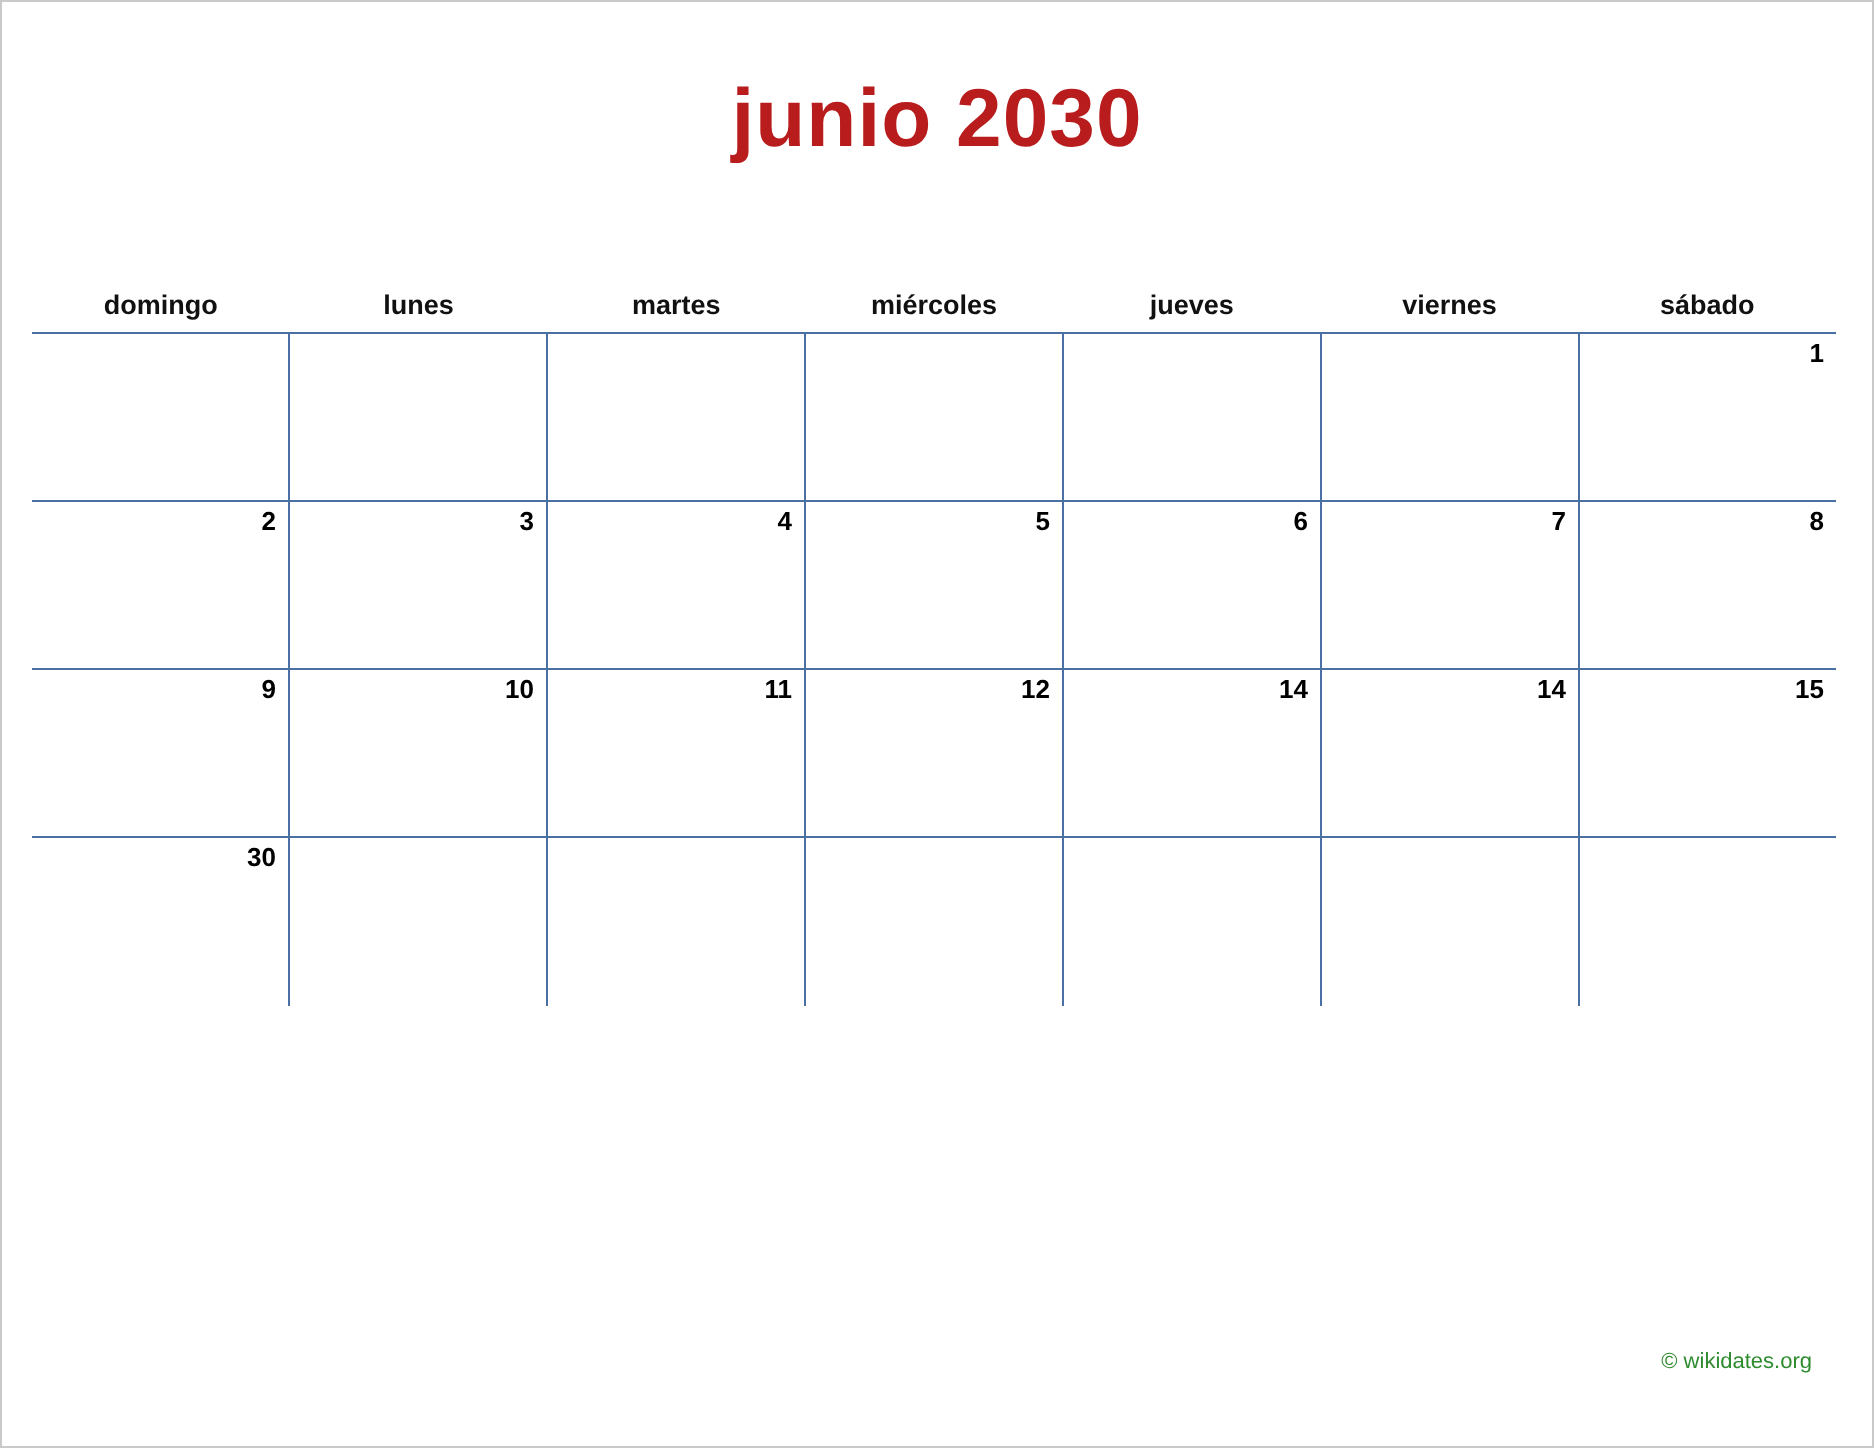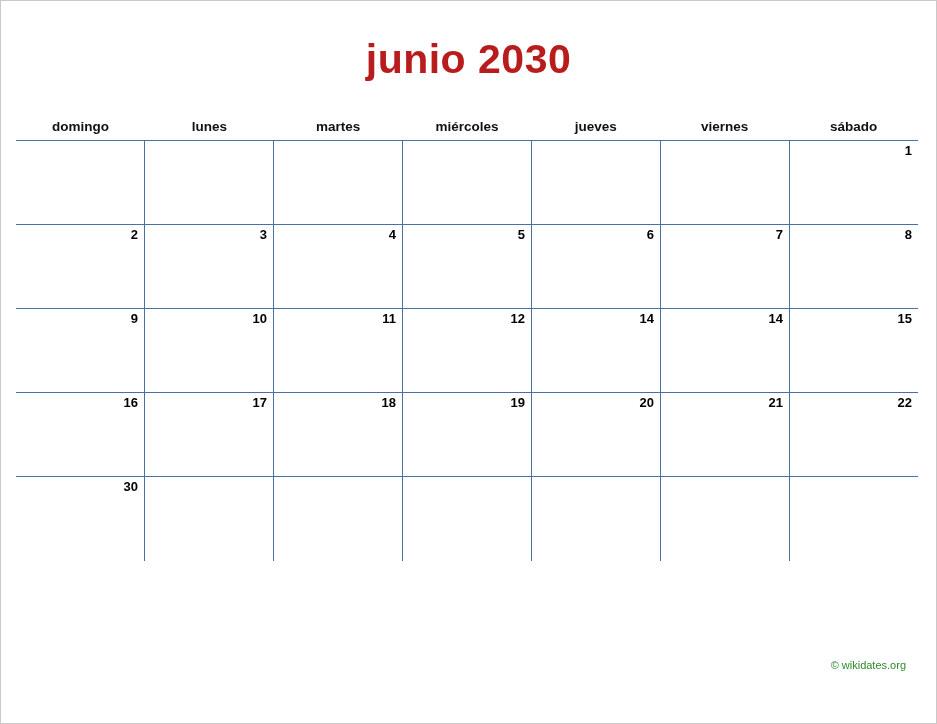--- a/index.html
+++ b/index.html
@@ -27,21 +27,21 @@
     font-size: 41px;
     font-weight: bold;
     letter-spacing: 0.5px;
     margin: 36px 0 0 0;
     line-height: 1.1;
     color: #b91c1c;
   }
   .calendar {
     position: absolute;
     left: 15px;
-    top: 118px;
+    top: 144px;
     width: 902px;
   }
   .weekdays {
     display: flex;
     width: 100%;
   }
   .weekday {
     flex: 1 1 0;
     text-align: center;
     font-size: 13.5px;
@@ -77,21 +77,21 @@
     position: absolute;
     top: 2px;
     right: 6px;
     font-size: 13px;
     font-weight: bold;
     color: #000000;
   }
   .credit {
     position: absolute;
     right: 30px;
-    bottom: 52px;
+    bottom: 36px;
     font-size: 11px;
     color: #2e8b2e;
   }
 </style>
 </head>
 <body>
 
 <div class="page">
 
   <h1 class="title">junio 2030</h1>
@@ -175,43 +175,20 @@
             <span class="num">14</span>
           </div>
         <div class="day">
             <span class="num">14</span>
           </div>
         <div class="day">
             <span class="num">15</span>
           </div>
       </div>
 
-      <div class="week">
-        <div class="day">
-            <span class="num">16</span>
-          </div>
-        <div class="day">
-            <span class="num">17</span>
-          </div>
-        <div class="day">
-            <span class="num">18</span>
-          </div>
-        <div class="day">
-            <span class="num">19</span>
-          </div>
-        <div class="day">
-            <span class="num">20</span>
-          </div>
-        <div class="day">
-            <span class="num">21</span>
-          </div>
-        <div class="day">
-            <span class="num">22</span>
-          </div>
-      </div>
 
 
       <div class="week last">
         <div class="day">
             <span class="num">30</span>
           </div>
         <div class="day">
             <span class="num"></span>
           </div>
         <div class="day">

